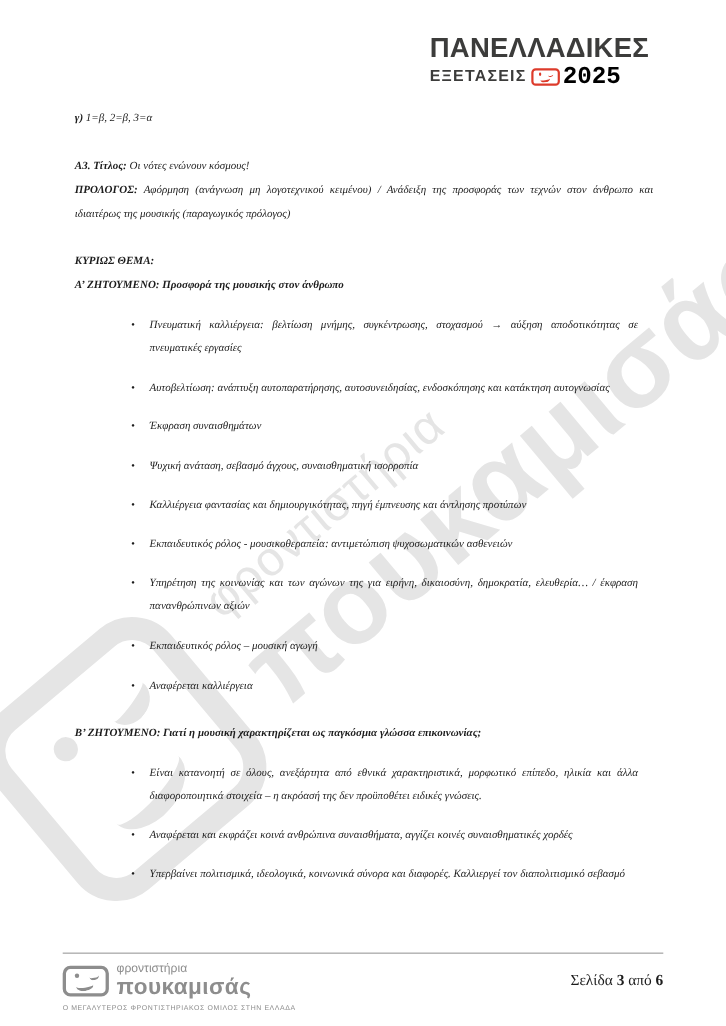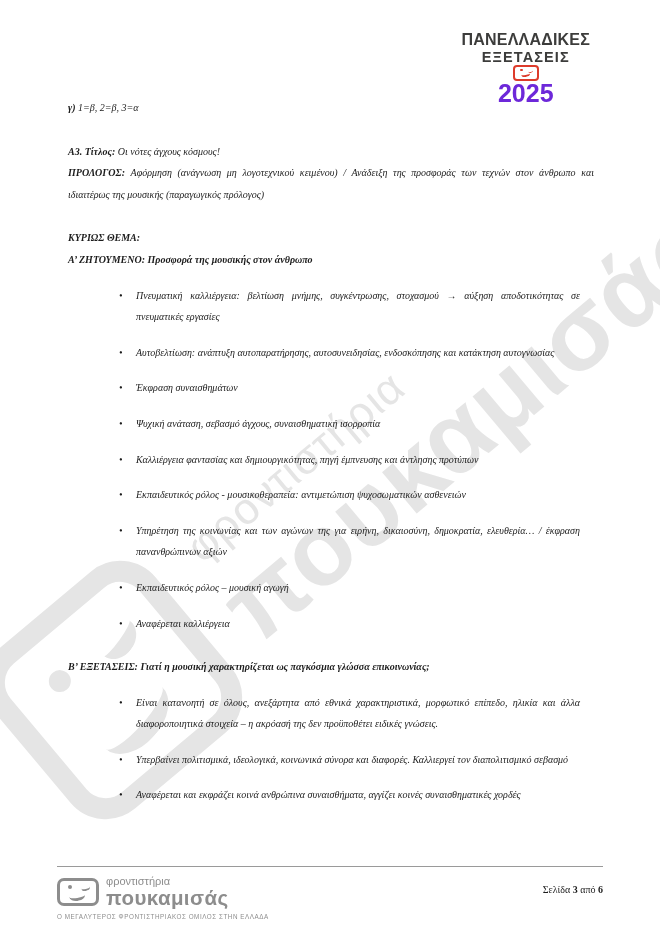--- a/index.html
+++ b/index.html
@@ -31,32 +31,32 @@
   .wm-text { display:flex; flex-direction:column; line-height:1; }
   .wm-small { font-family:"Liberation Sans","DejaVu Sans",sans-serif;
     font-size:44px; color:#e5e5e5; margin:0 0 6px 10px; letter-spacing:1px; }
   .wm-big { font-family:"Liberation Sans","DejaVu Sans",sans-serif;
     font-weight:bold; font-size:102px; color:#e5e5e5; letter-spacing:1px; }
   
   .brand {
     position:absolute; top:32px; right:70px; z-index:2; text-align:left;
     font-family:"Liberation Sans","DejaVu Sans",sans-serif; line-height:1;
   }
-  .brand-top { font-weight:bold; font-size:16px; letter-spacing:0.2px; color:#3c3c3b; }
-  .brand-bottom { display:flex; align-items:center; margin-top:2px;flex-direction:column; }
+  .brand-top { font-weight:bold; font-size:25px; letter-spacing:0.2px; color:#3c3c3b; }
+  .brand-bottom { display:flex; align-items:center; margin-top:2px; }
   .brand-exams { font-weight:bold; font-size:14.5px; letter-spacing:1.1px; color:#3c3c3b; }
   .brand-icon { width:22px; height:12px; border:2px solid #dd3b2b; border-radius:4px;
     position:relative; margin:0 3px 0 4px; background:#fff; }
   .brand-icon .e1 { position:absolute; left:5px; top:2px; width:2.5px; height:2.5px;
     border-radius:50%; background:#dd3b2b; }
   .brand-icon .e2 { position:absolute; right:4px; top:2px; width:5px; height:3px;
     border-bottom:1.6px solid #dd3b2b; border-radius:0 0 50% 50%; transform:rotate(-12deg); }
   .brand-icon .sm { position:absolute; left:6px; bottom:1.5px; width:9px; height:4px;
     border-bottom:2px solid #dd3b2b; border-radius:0 0 50% 50%; transform:rotate(-8deg); }
-  .brand-year { font-weight:bold; font-size:25px; color:#6d28d9; }
+  .brand-year { font-weight:bold; font-size:22px; color:#000000;font-family:Liberation Mono, monospace; }
   
   .content { position:relative; z-index:1; padding:0 66px 0 68px;
     font-size:10px; line-height:21.6px;font-style:italic; }
   .content p { margin:0; text-align:justify; }
   .first-line { margin-top:97px !important; }
   .gap { margin-top:22px !important; }
   .lbl { font-weight:bold; }
   .bold-line { font-weight:bold; }
   ul.blist { margin:0; padding:0 0 0 54px; list-style:none; }
   ul.blist li { position:relative; text-align:justify; margin:14px; }
@@ -73,21 +73,21 @@
   .f-icon .e1 { position:absolute; left:8px; top:4px; width:4px; height:4px;
     border-radius:50%; background:#8d8d8d; }
   .f-icon .e2 { position:absolute; right:6px; top:3px; width:9px; height:5px;
     border-bottom:2.5px solid #8d8d8d; border-radius:0 0 50% 50%; transform:rotate(-12deg); }
   .f-icon .sm { position:absolute; left:9px; bottom:2px; width:16px; height:7px;
     border-bottom:3px solid #8d8d8d; border-radius:0 0 50% 50%; transform:rotate(-8deg); }
   .f-text { line-height:1; }
   .f-small { font-size:11px; margin-bottom:1px; }
   .f-big { font-size:20.5px; font-weight:bold; letter-spacing:0.4px; }
   .f-tag { font-size:6.3px; letter-spacing:0.55px; margin-top:4px; }
-  .page-num { font-family:"Liberation Serif","DejaVu Serif",serif; font-size:10px;
+  .page-num { font-family:"Liberation Serif","DejaVu Serif",serif; font-size:14px;
     color:#1c1c1c; margin-top:8px;text-align:center; }
 </style>
 </head>
 <body>
 
 <div class="page">
 
   <div class="watermark">
     <div class="wm-icon">
       <span class="wm-eye"></span>
@@ -110,46 +110,46 @@
         <span class="sm"></span>
       </span>
       <span class="brand-year">2025</span>
     </div>
   </div>
 
   <div class="content">
 
     <p class="first-line"><span class="lbl">γ)</span> <span>1=β, 2=β, 3=α</span></p>
 
-    <p class="gap"><span class="lbl">Α3. Τίτλος:</span> <span>Οι νότες άγχους κόσμους!</span></p>
+    <p class="gap"><span class="lbl">Α3. Τίτλος:</span> <span>Οι νότες ενώνουν κόσμους!</span></p>
 
     <p><span class="lbl">ΠΡΟΛΟΓΟΣ:</span> <span>Αφόρμηση (ανάγνωση μη λογοτεχνικού κειμένου) / Ανάδειξη της προσφοράς των τεχνών στον άνθρωπο και ιδιαιτέρως της μουσικής (παραγωγικός πρόλογος)</span></p>
 
     <p class="gap bold-line">ΚΥΡΙΩΣ ΘΕΜΑ:</p>
 
     <p class="bold-line"><span>Α’ ΖΗΤΟΥΜΕΝΟ:</span> <span>Προσφορά της μουσικής στον άνθρωπο</span></p>
 
     <ul class="blist">
       <li>Πνευματική καλλιέργεια: βελτίωση μνήμης, συγκέντρωσης, στοχασμού → αύξηση αποδοτικότητας σε πνευματικές εργασίες</li>
       <li>Αυτοβελτίωση: ανάπτυξη αυτοπαρατήρησης, αυτοσυνειδησίας, ενδοσκόπησης και κατάκτηση αυτογνωσίας</li>
       <li>Έκφραση συναισθημάτων</li>
       <li>Ψυχική ανάταση, σεβασμό άγχους, συναισθηματική ισορροπία</li>
       <li>Καλλιέργεια φαντασίας και δημιουργικότητας, πηγή έμπνευσης και άντλησης προτύπων</li>
       <li>Εκπαιδευτικός ρόλος - μουσικοθεραπεία: αντιμετώπιση ψυχοσωματικών ασθενειών</li>
       <li>Υπηρέτηση της κοινωνίας και των αγώνων της για ειρήνη, δικαιοσύνη, δημοκρατία, ελευθερία…  / έκφραση πανανθρώπινων αξιών</li>
       <li>Εκπαιδευτικός ρόλος – μουσική αγωγή</li>
       <li>Αναφέρεται καλλιέργεια</li>
     </ul>
 
-    <p class="gap bold-line"><span>Β’ ΕΞΕΤΑΣΕΙΣ:</span> <span>Γιατί η μουσική χαρακτηρίζεται ως παγκόσμια γλώσσα επικοινωνίας;</span></p>
+    <p class="gap bold-line"><span>Β’ ΖΗΤΟΥΜΕΝΟ:</span> <span>Γιατί η μουσική χαρακτηρίζεται ως παγκόσμια γλώσσα επικοινωνίας;</span></p>
 
     <ul class="blist">
       <li>Είναι κατανοητή σε όλους, ανεξάρτητα από εθνικά χαρακτηριστικά, μορφωτικό επίπεδο, ηλικία και άλλα διαφοροποιητικά στοιχεία – η ακρόασή της δεν προϋποθέτει ειδικές γνώσεις.</li>
+      <li>Αναφέρεται και εκφράζει κοινά ανθρώπινα συναισθήματα, αγγίζει κοινές συναισθηματικές χορδές</li>
       <li>Υπερβαίνει πολιτισμικά, ιδεολογικά, κοινωνικά σύνορα και διαφορές. Καλλιεργεί τον διαπολιτισμικό σεβασμό</li>
-      <li>Αναφέρεται και εκφράζει κοινά ανθρώπινα συναισθήματα, αγγίζει κοινές συναισθηματικές χορδές</li>
     </ul>
 
   </div>
 
   <div class="footer">
     <div class="footer-rule"></div>
     <div class="footer-row">
       <div class="f-logo">
         <div class="f-row">
           <div class="f-icon">

